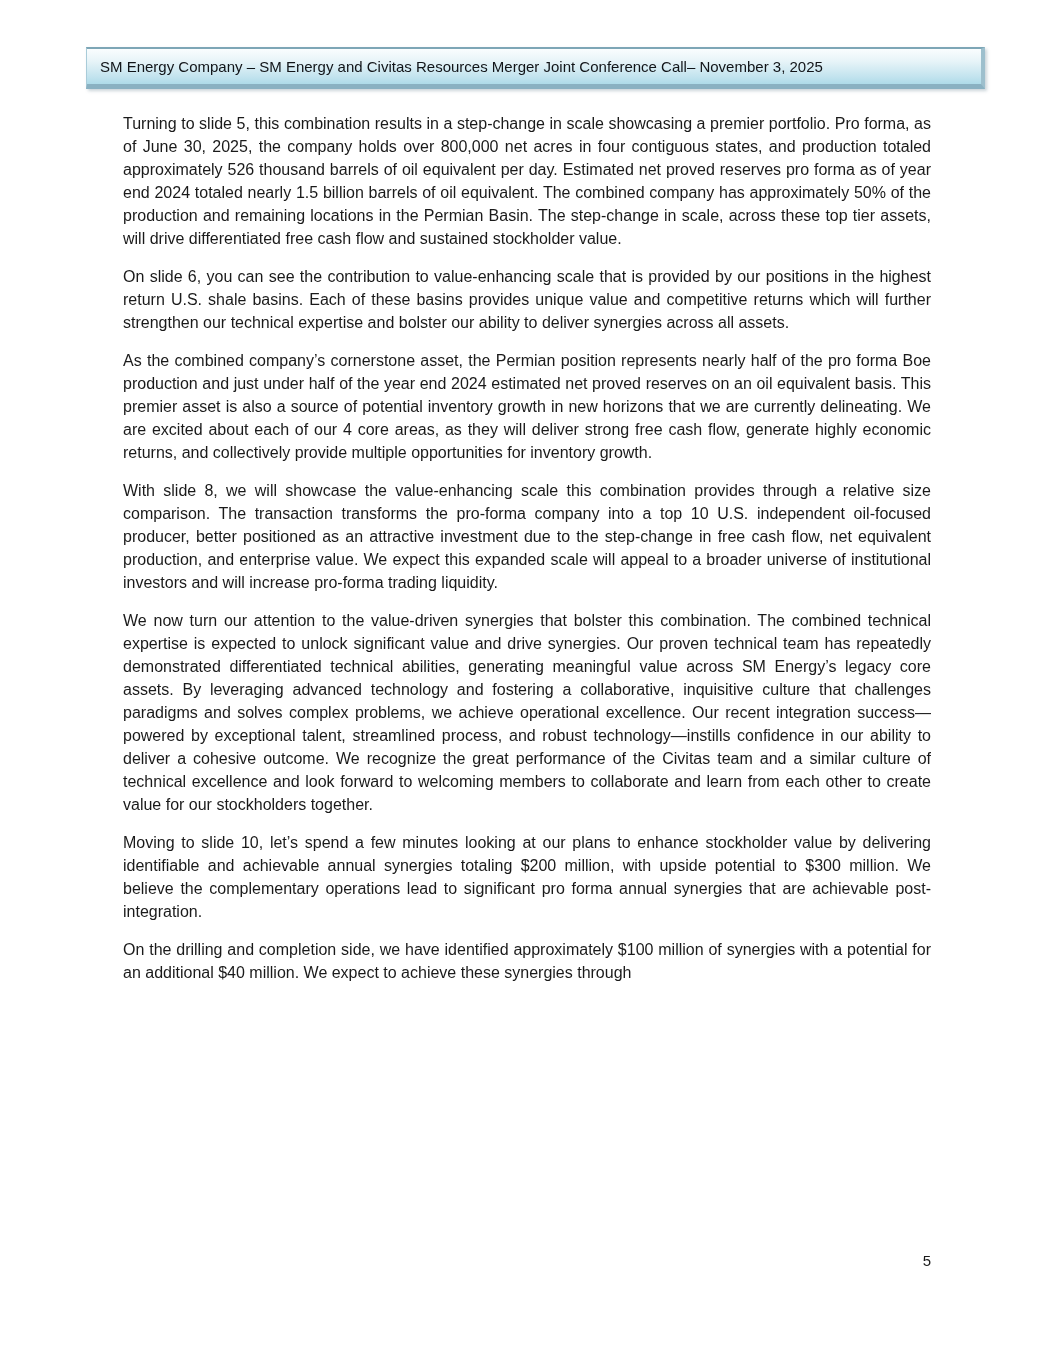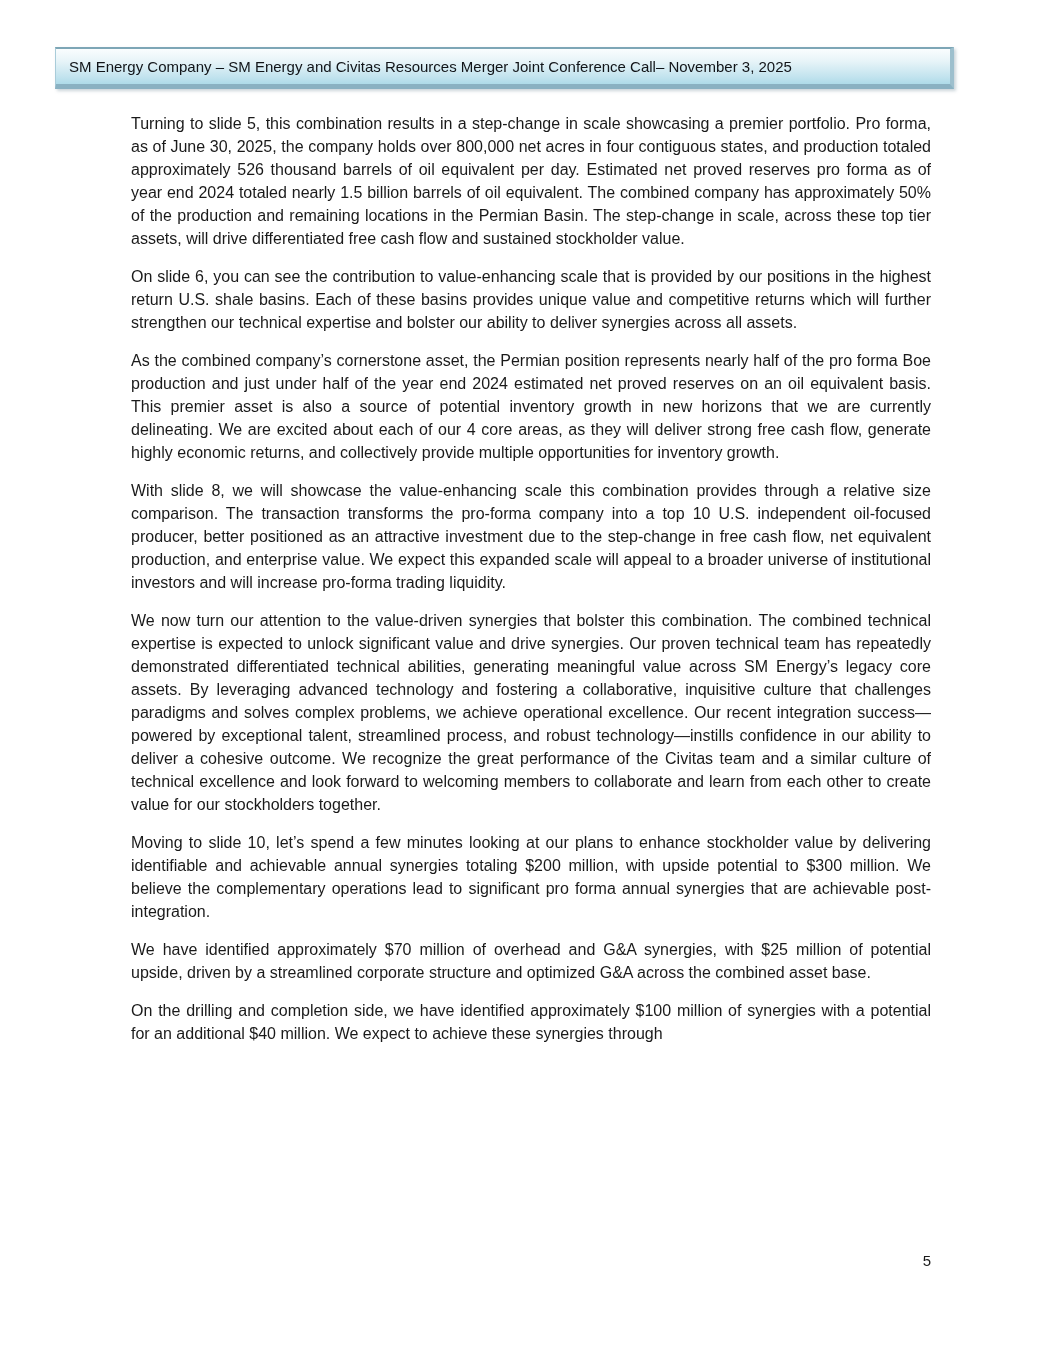--- a/index.html
+++ b/index.html
@@ -11,21 +11,21 @@
     position: relative;
     width: 1055px;
     height: 1365px;
     background: #ffffff;
     font-family: "Liberation Sans", "DejaVu Sans", sans-serif;
     color: #1a1a1a;
     overflow: hidden;
   }
   .banner {
     position: absolute;
-    left: 55px;
+    left: 86px;
     top: 47px;
     width: 894px;
     height: 35px;
     background: linear-gradient(180deg, #fafdfe 0%, #e7f4f8 35%, #c2e3ee 80%, #aedbe9 100%);
     border-top: 2px solid #7da6b6;
     border-left: 1px solid #a9ccd9;
     border-right: 4px solid #9dbfcd;
     border-bottom: 5px solid #8ab1c2;
     box-shadow: 2px 2px 3px rgba(140, 160, 172, 0.45);
     display: flex;
@@ -37,21 +37,21 @@
     color: #111418;
     white-space: nowrap;
   }
   .content {
     position: absolute;
     left: 123px;
     top: 112px;
     width: 808px;
   }
   .content p {
-    margin: 0 0 15px 8px;
+    margin: 0 0 15px 0;
     font-size: 16px;
     line-height: 23px;
     text-align: justify;
     color: #1a1a1a;
   }
   .page-number {
     position: absolute;
     top: 1249px;
     right: 124px;
     font-size: 15px;
@@ -68,19 +68,18 @@
     <span class="banner-title">SM Energy Company – SM Energy and Civitas Resources Merger Joint Conference Call– November 3, 2025</span>
   </header>
 
   <main class="content">
     <p>Turning to slide 5, this combination results in a step-change in scale showcasing a premier portfolio. Pro forma, as of June 30, 2025, the company holds over 800,000 net acres in four contiguous states, and production totaled approximately 526 thousand barrels of oil equivalent per day. Estimated net proved reserves pro forma as of year end 2024 totaled nearly 1.5 billion barrels of oil equivalent. The combined company has approximately 50% of the production and remaining locations in the Permian Basin. The step-change in scale, across these top tier assets, will drive differentiated free cash flow and sustained stockholder value.</p>
     <p>On slide 6, you can see the contribution to value-enhancing scale that is provided by our positions in the highest return U.S. shale basins. Each of these basins provides unique value and competitive returns which will further strengthen our technical expertise and bolster our ability to deliver synergies across all assets.</p>
     <p>As the combined company’s cornerstone asset, the Permian position represents nearly half of the pro forma Boe production and just under half of the year end 2024 estimated net proved reserves on an oil equivalent basis. This premier asset is also a source of potential inventory growth in new horizons that we are currently delineating. We are excited about each of our 4 core areas, as they will deliver strong free cash flow, generate highly economic returns, and collectively provide multiple opportunities for inventory growth.</p>
     <p>With slide 8, we will showcase the value-enhancing scale this combination provides through a relative size comparison. The transaction transforms the pro-forma company into a top 10 U.S. independent oil-focused producer, better positioned as an attractive investment due to the step-change in free cash flow, net equivalent production, and enterprise value. We expect this expanded scale will appeal to a broader universe of institutional investors and will increase pro-forma trading liquidity.</p>
     <p>We now turn our attention to the value-driven synergies that bolster this combination. The combined technical expertise is expected to unlock significant value and drive synergies. Our proven technical team has repeatedly demonstrated differentiated technical abilities, generating meaningful value across SM Energy’s legacy core assets. By leveraging advanced technology and fostering a collaborative, inquisitive culture that challenges paradigms and solves complex problems, we achieve operational excellence. Our recent integration success—powered by exceptional talent, streamlined process, and robust technology—instills confidence in our ability to deliver a cohesive outcome. We recognize the great performance of the Civitas team and a similar culture of technical excellence and look forward to welcoming members to collaborate and learn from each other to create value for our stockholders together.</p>
     <p>Moving to slide 10, let’s spend a few minutes looking at our plans to enhance stockholder value by delivering identifiable and achievable annual synergies totaling $200 million, with upside potential to $300 million. We believe the complementary operations lead to significant pro forma annual synergies that are achievable post-integration.</p>
-    <p>We have identified approximately $70 million of overhead and G&amp;A synergies, with $25 million of potential upside, driven by a streamlined corporate structure and optimized G&amp;A across the combined asset base.</p>
     <p>On the drilling and completion side, we have identified approximately $100 million of synergies with a potential for an additional $40 million. We expect to achieve these synergies through</p>
   </main>
 
   <div class="page-number">5</div>
 
 </div>
 
 </body></html>

